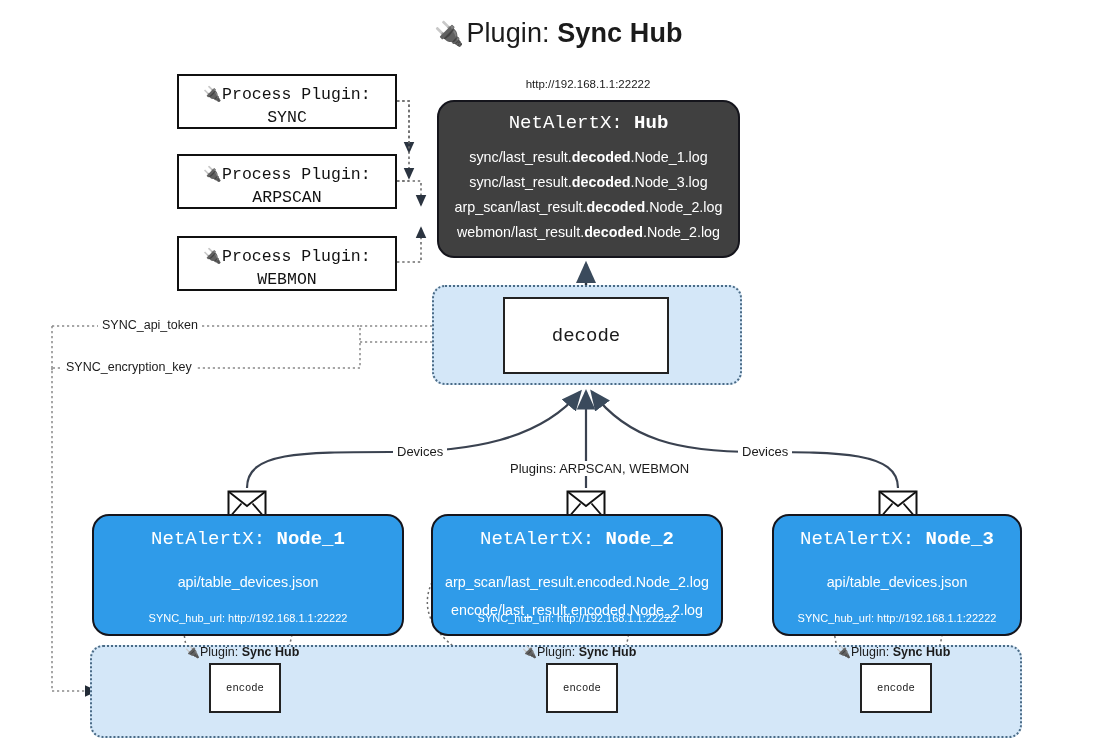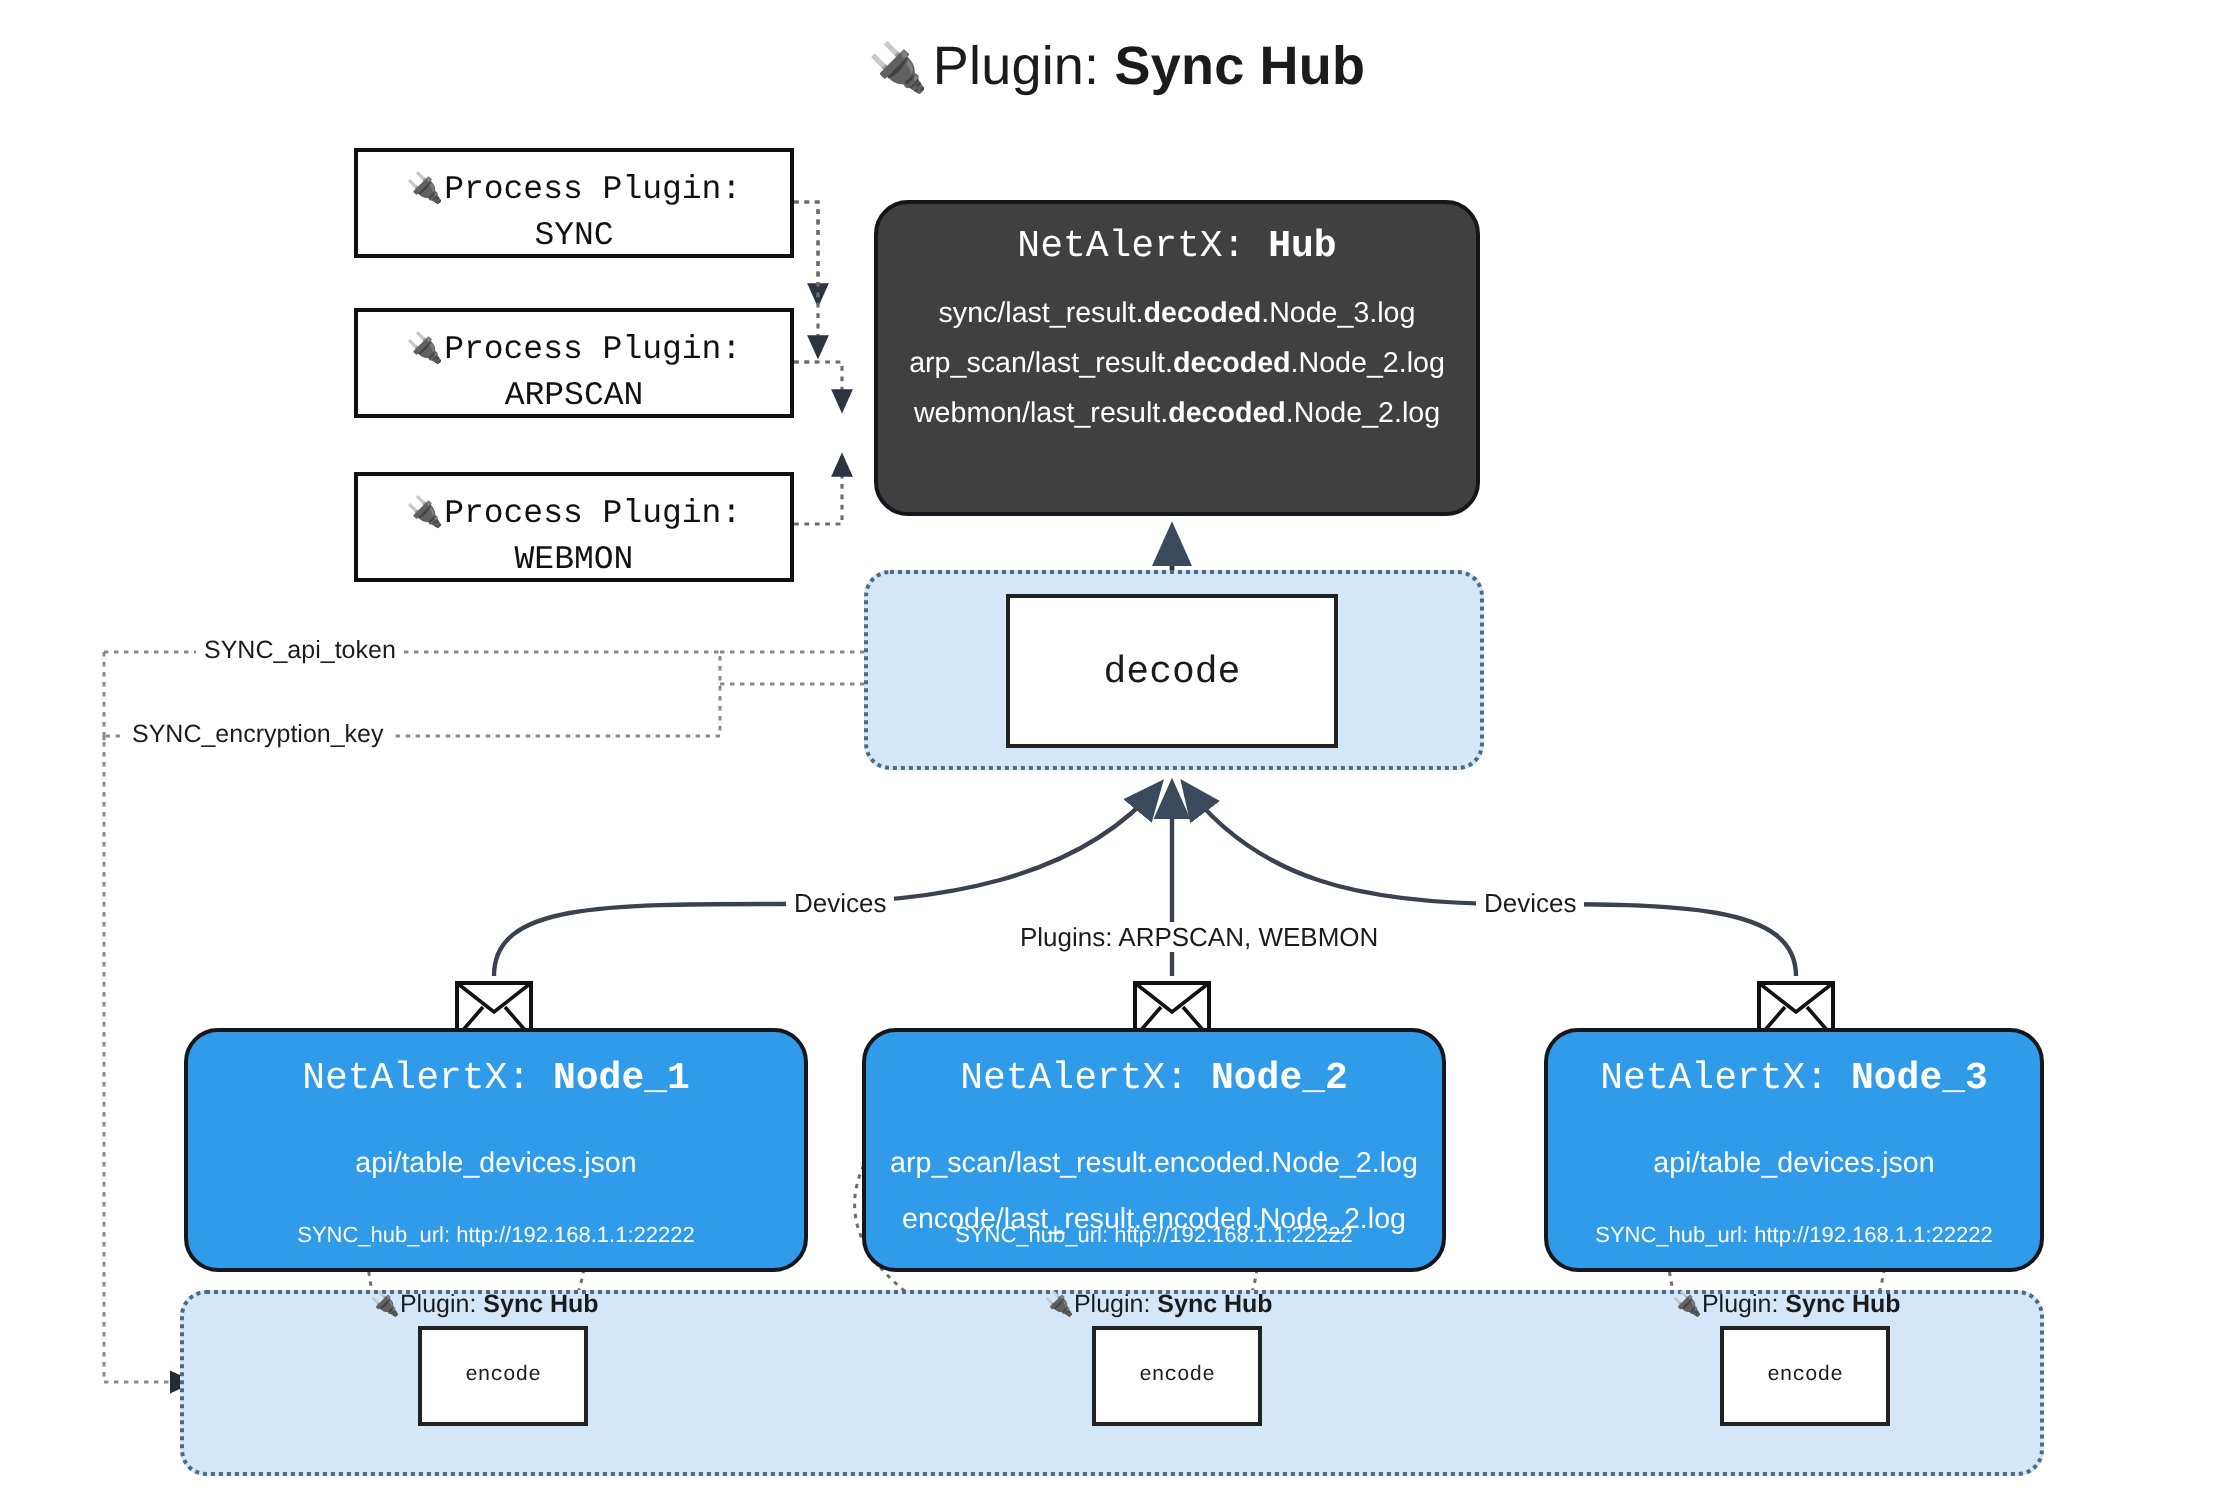--- a/index.html
+++ b/index.html
@@ -64,21 +64,21 @@
   .node-foot{position:absolute;left:0;bottom:10px;width:100%;text-align:center;
        color:#ffffff;font-size:11px;white-space:nowrap;}
 
   
   .env{position:absolute;width:40px;height:30px;}
 
   
   .band{position:absolute;left:90px;top:645px;width:932px;height:93px;
        box-sizing:border-box;background:#d4e7f8;border:2px dotted #4a6b86;
        border-radius:13px;}
-  .enc-box{position:absolute;width:85px;height:50px;box-sizing:border-box;
+  .enc-box{position:absolute;width:72px;height:50px;box-sizing:border-box;
        background:#ffffff;border:2px solid #222;
        font-family:"Liberation Mono","DejaVu Sans Mono",monospace;font-size:10.5px;
        display:flex;align-items:center;justify-content:center;color:#1b1b1b;}
   .enc-label{position:absolute;font-size:12.5px;color:#1b1b1b;white-space:nowrap;}
   .enc-label .plug{font-size:12px;}
   .enc-label b{font-weight:bold;}
 </style>
 </head>
 <body>
 
@@ -139,39 +139,41 @@
 
       <path d="M855,566 C825,600 828,650 857,687" marker-end="url(#arrDark)"></path>
       <path d="M934,660 C950,630 948,580 900,522" marker-end="url(#arrDark)"></path>
     </g>
   </svg>
 
   <div class="title">
     <span class="plug">🔌</span><span>Plugin: </span><span class="bold">Sync Hub</span>
   </div>
 
+  <div class="hub-url">http://192.168.1.1:22222</div>
 
   <div class="pbox" style="left:177px;top:74px;width:220px;height:55px;">
     <span class="l1"><span class="plug">🔌</span><span>Process Plugin:</span></span>
     <span class="l2">SYNC</span>
   </div>
 
   <div class="pbox" style="left:177px;top:154px;width:220px;height:55px;">
     <span class="l1"><span class="plug">🔌</span><span>Process Plugin:</span></span>
     <span class="l2">ARPSCAN</span>
   </div>
 
   <div class="pbox" style="left:177px;top:236px;width:220px;height:55px;">
     <span class="l1"><span class="plug">🔌</span><span>Process Plugin:</span></span>
     <span class="l2">WEBMON</span>
   </div>
 
   <div class="hub">
     <div class="hub-title"><span>NetAlertX: </span><span class="bold">Hub</span></div>
     <div class="hub-lines">
+      <span class="hub-line"><span>sync/last_result.</span><b>decoded</b><span>.Node_1.log</span></span>
       <span class="hub-line"><span>sync/last_result.</span><b>decoded</b><span>.Node_3.log</span></span>
       <span class="hub-line"><span>arp_scan/last_result.</span><b>decoded</b><span>.Node_2.log</span></span>
       <span class="hub-line"><span>webmon/last_result.</span><b>decoded</b><span>.Node_2.log</span></span>
     </div>
   </div>
 
   <div class="decode-group"></div>
   <div class="decode-box">decode</div>
 
   <div class="wlabel" style="left:98px;top:318px;">SYNC_api_token</div>

